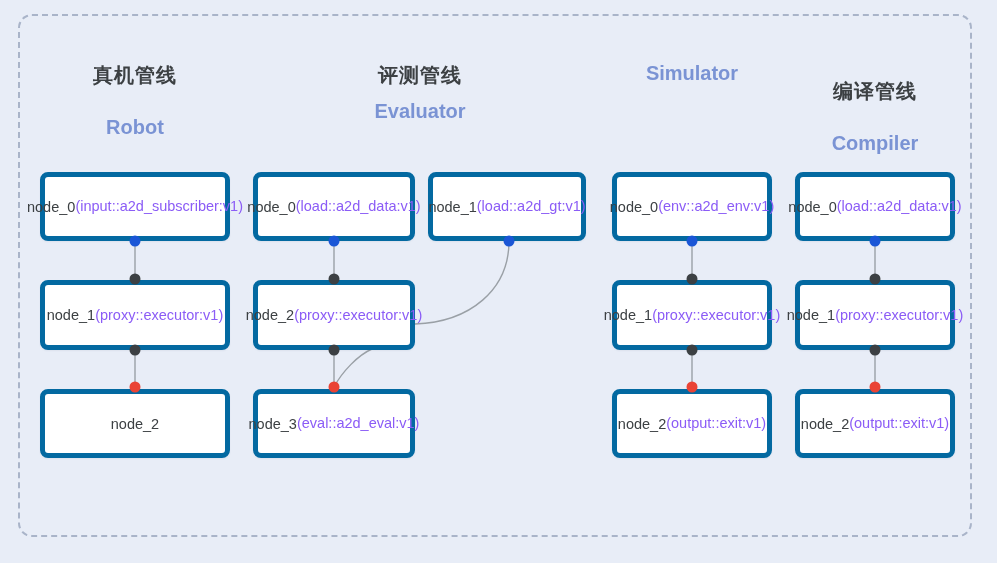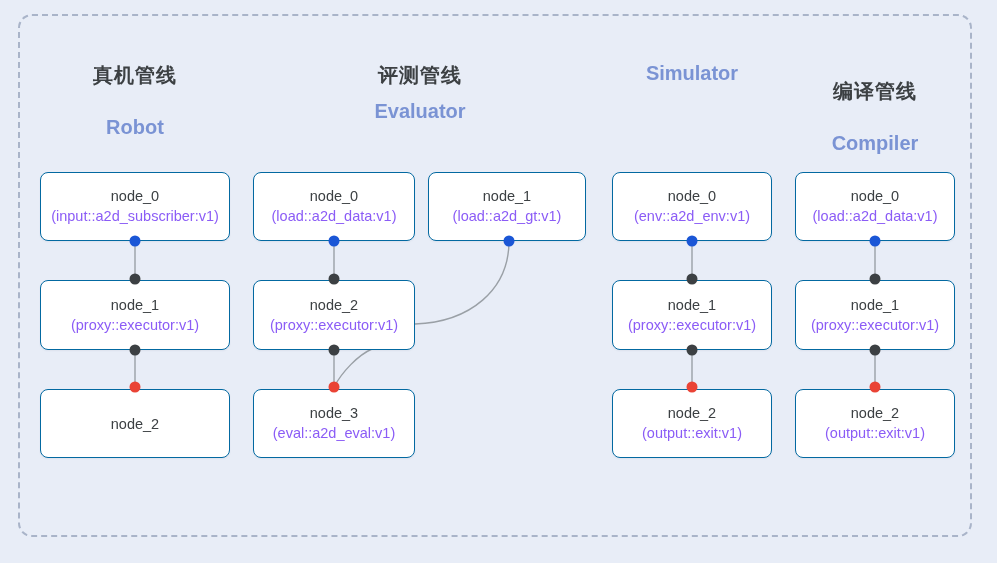--- a/index.html
+++ b/index.html
@@ -47,25 +47,25 @@
   .col-title-en {
     font-size: 20px;
     color: #7a93d4;
     white-space: nowrap;
     font-weight: bold;
   }
   .node-box {
     position: absolute;
     box-sizing: border-box;
     background: #ffffff;
-    border: 1px solid #0369a1;
+    border: 5px solid #0369a1;
     border-radius: 8px;
     box-shadow: 0 1px 2px rgba(40,50,80,0.06);
     display: flex;
-    flex-direction: column;
+    flex-direction: row;
     align-items: center;
     justify-content: center;
     text-align: left;
   }
   .node-name {
     font-size: 14.5px;
     color: #3c4043;
     line-height: 20px;
   }
   .node-type {

